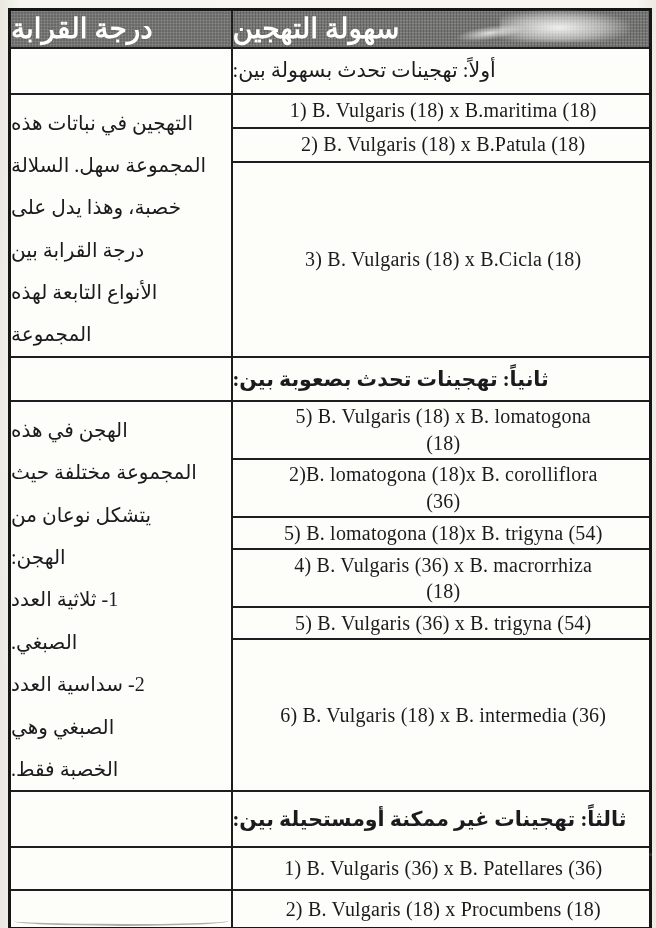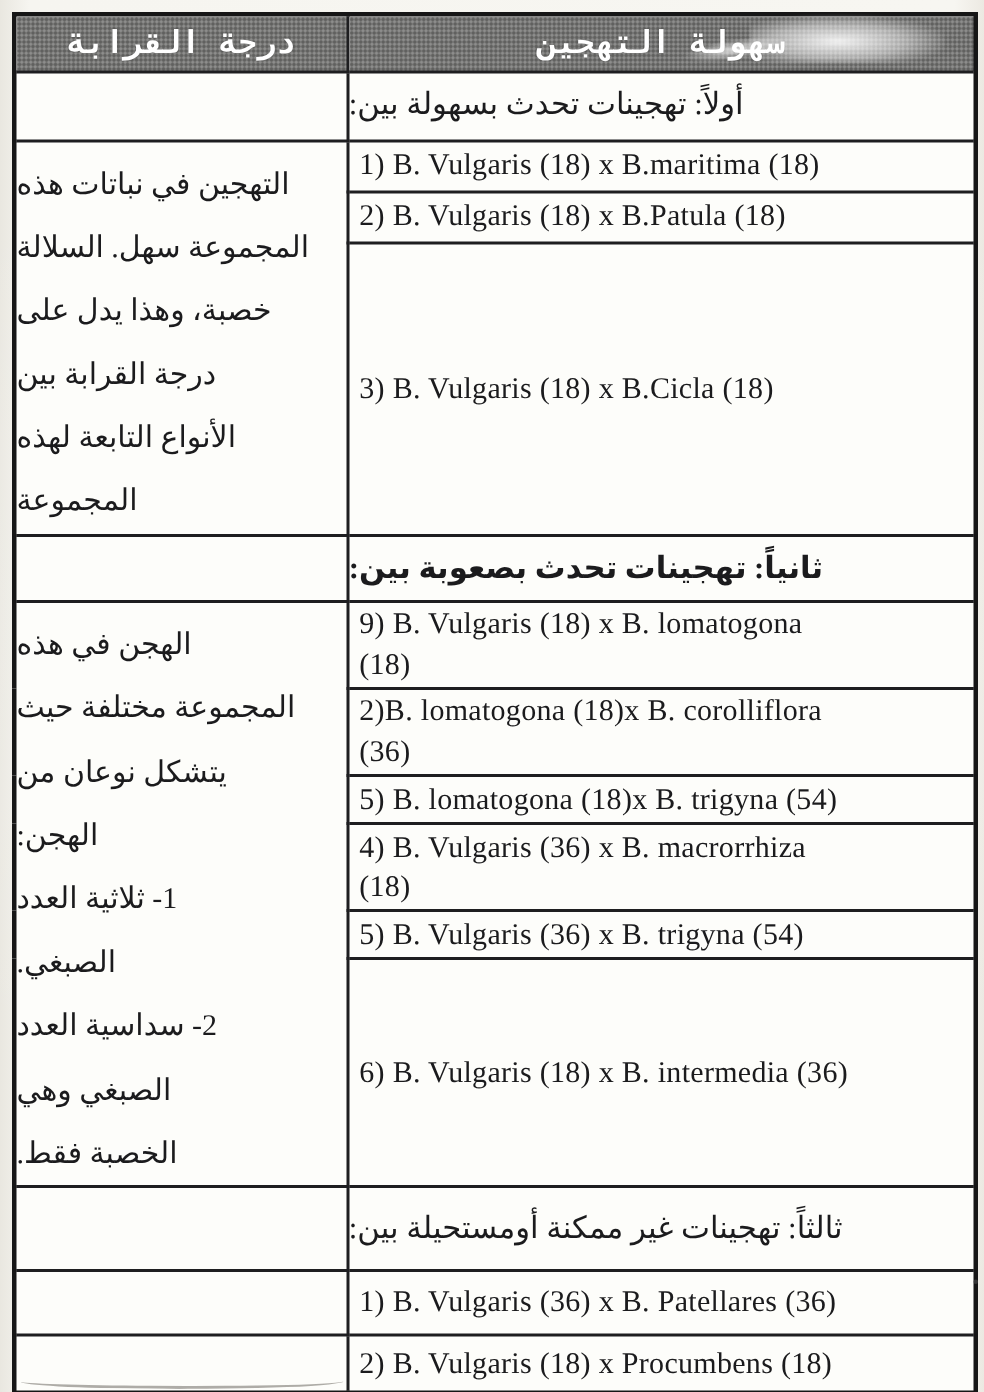--- a/index.html
+++ b/index.html
@@ -26,39 +26,39 @@
   col.kin{width:222px;}
   col.ease{width:419px;}
   td.hdr{
     background-color:#7c7c7a;
     background-image:
       radial-gradient(circle, rgba(30,30,30,.30) 1px, rgba(0,0,0,0) 1.5px),
       radial-gradient(circle, rgba(255,255,255,.14) 1px, rgba(0,0,0,0) 1.5px);
     background-size:3px 3px,3px 3px;
     background-position:0 0,1.5px 1.5px;
     color:#ffffff;
-    font-family:Liberation Mono, monospace;
-    font-weight:bold;font-size:21px;
-    text-align:center;direction:rtl;
+    font-family:Liberation Serif, serif;
+    font-weight:bold;font-size:28px;
+    text-align:left;direction:rtl;
     text-shadow:0 0 1px rgba(0,0,0,.4);
   }
   td.heading{
     direction:rtl;text-align:left;
     font-size:20.5px;line-height:1.3;
     font-family:"Liberation Serif","DejaVu Sans",serif;
   }
   td.kinship{
     direction:rtl;text-align:left;vertical-align:top;
     font-size:20px;line-height:2.12;
     padding-top:7px;
     white-space:pre-line;
     font-family:"Liberation Serif","DejaVu Sans",serif;
   }
   td.cross{
-    direction:ltr;text-align:left;
+    direction:ltr;text-align:center;
     font-size:20px;line-height:1.34;
     padding-left:7px;padding-right:2px;
     white-space:pre-line;
     font-family:"Liberation Serif","DejaVu Serif",serif;
     letter-spacing:.2px;
   }
   td.empty{background:#fdfdfa;}
   .smudge{
     position:absolute;left:500px;top:10px;width:130px;height:32px;
     background:radial-gradient(ellipse at 45% 55%, rgba(255,255,255,.9) 0%, rgba(255,255,255,.45) 45%, rgba(255,255,255,0) 75%);
@@ -130,42 +130,42 @@
     <tr style="height:54px;">
       <td class="kinship" rowspan="6">الهجن في هذه
 المجموعة مختلفة حيث
 يتشكل نوعان من
 الهجن:
 1- ثلاثية العدد
 الصبغي.
 2- سداسية العدد
 الصبغي وهي
 الخصبة فقط.</td>
-      <td class="cross">9) B. Vulgaris (18) x B. lomatogona
+      <td class="cross">5) B. Vulgaris (18) x B. lomatogona
 (18)</td>
     </tr>
     <tr style="height:53px;">
       <td class="cross">2)B. lomatogona (18)x B. corolliflora
 (36)</td>
     </tr>
     <tr style="height:31px;">
       <td class="cross">5) B. lomatogona (18)x B. trigyna (54)</td>
     </tr>
     <tr style="height:53px;">
       <td class="cross">4) B. Vulgaris (36) x B. macrorrhiza
 (18)</td>
     </tr>
     <tr style="height:30px;">
       <td class="cross">5) B. Vulgaris (36) x B. trigyna (54)</td>
     </tr>
     <tr style="height:146px;">
       <td class="cross">6) B. Vulgaris (18) x B. intermedia (36)</td>
     </tr>
 
-    <tr style="height:56px;">
+    <tr style="height:56px;font-weight:bold;">
       <td class="empty"></td>
       <td class="heading">ثالثاً: تهجينات غير ممكنة أومستحيلة بين:</td>
     </tr>
 
     <tr style="height:43px;">
       <td class="empty"></td>
       <td class="cross">1) B. Vulgaris (36) x B. Patellares (36)</td>
     </tr>
     <tr style="height:38px;">
       <td class="empty"></td>

